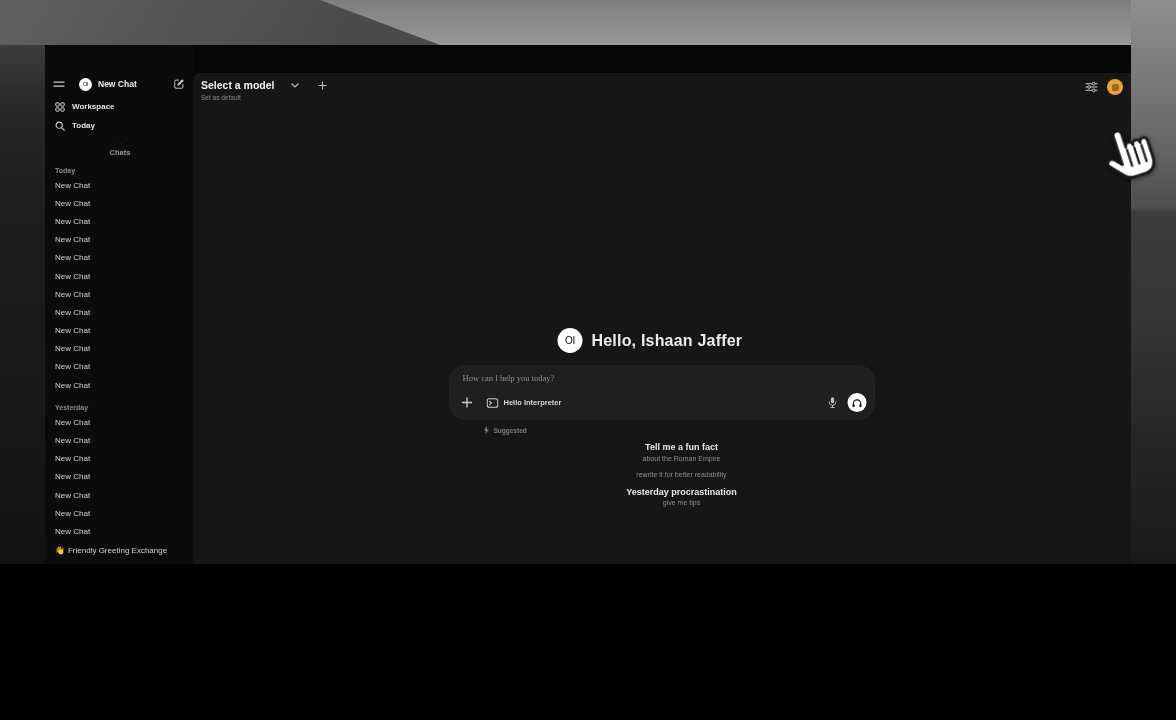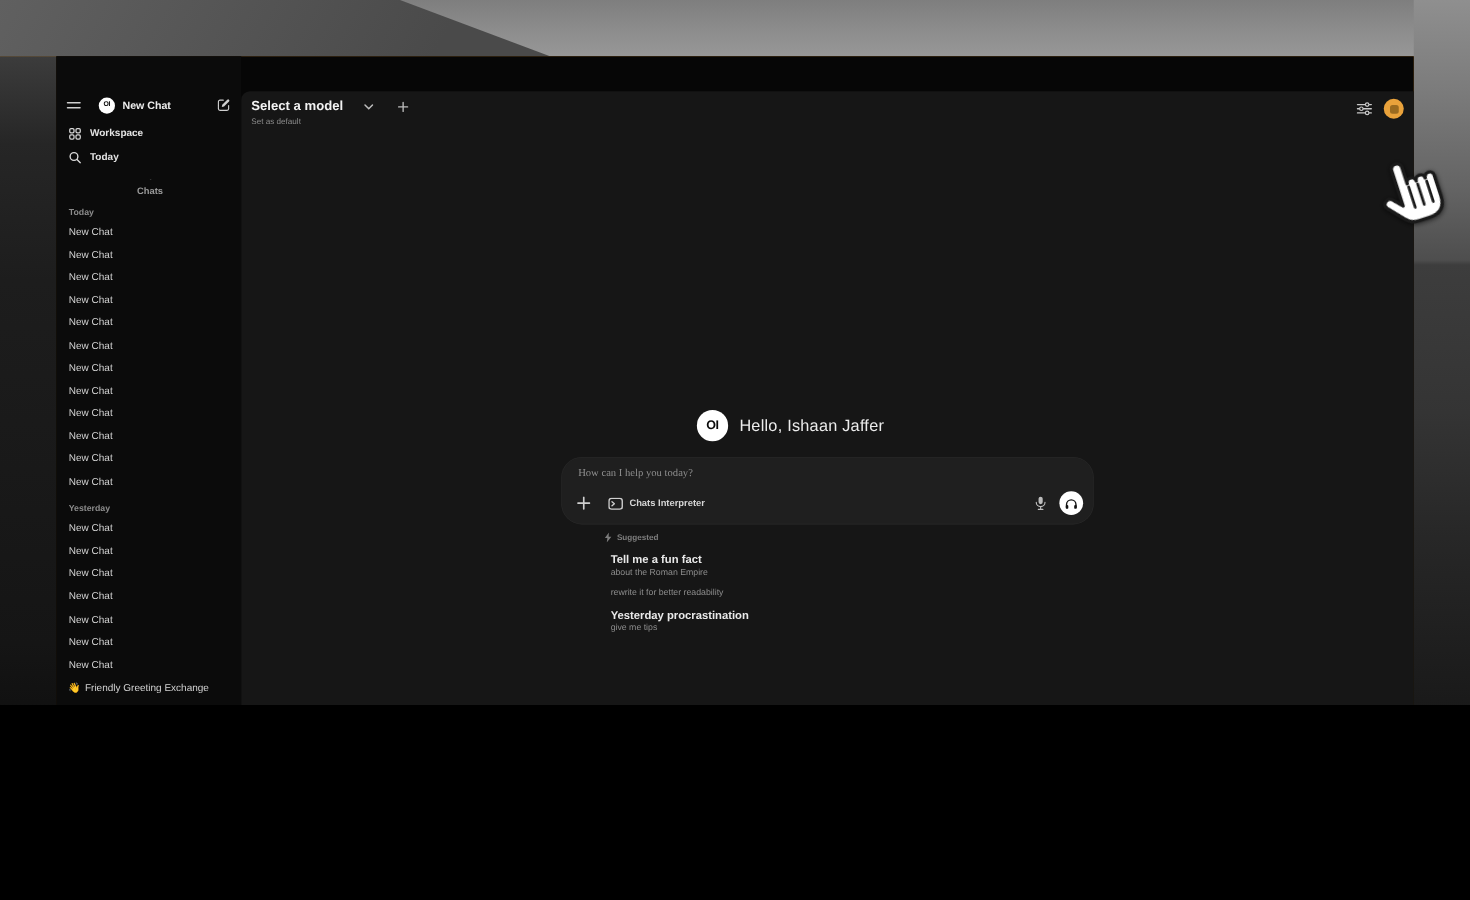--- a/index.html
+++ b/index.html
@@ -19,21 +19,21 @@
     background:linear-gradient(180deg,#8f8f8f 0px,#7c7c7c 70px,#646464 150px,#4e4e4e 208px,#3d3d3d 212px,#343434 330px,#272727 430px,#1a1a1a 560px,#101010 660px,#0a0a0a 100%); }
   .bg-bottom { position:absolute; left:0; top:673px; width:1176px; height:47px; background:#050505; }
 
   
   .window { position:absolute; left:45px; top:45px; width:1086px; height:628px; background:#060606; }
 
   
   .sidebar { position:absolute; left:0; top:0; width:148px; height:628px; background:#0b0b0b; padding:30px 8px 0 8px; }
   .sb-header { display:flex; align-items:center; height:18px; margin-bottom:4px; }
   .sb-title-group { display:flex; align-items:center; gap:6px; margin-left:14px; flex:1; }
-  .oi-logo { border-radius:50%; background:#ffffff; color:#0a0a0a; display:flex; align-items:center; justify-content:center; font-weight:700; letter-spacing:-0.3px; }
+  .oi-logo { border-radius:50%; background:#ffffff; color:#0a0a0a; display:flex; align-items:center; justify-content:center; font-weight:400; letter-spacing:-0.3px; }
   .oi-logo.sm { width:13px; height:13px; font-size:5.5px; }
   .oi-logo.lg { width:25px; height:25px; font-size:10px; }
   .sb-title { font-size:8.5px; font-weight:700; color:#ededed; }
   .icon-btn { display:flex; align-items:center; justify-content:center; cursor:pointer; }
   .sb-row { display:flex; align-items:center; gap:7px; height:19px; padding-left:2px; color:#e3e3e3; font-size:8px; font-weight:600; border-radius:5px; cursor:pointer; }
   .sb-section { display:flex; align-items:center; gap:4px; height:14px; margin-top:8px; padding-left:2px; color:#9a9a9a; font-size:7.5px; font-weight:600; cursor:pointer;flex-direction:column; }
   .sb-group-label { font-size:7px; color:#8b8b8b; font-weight:600; height:12px; display:flex; align-items:center; padding-left:2px; margin-top:7px; }
   .chat-item { font-size:8px; color:#d2d2d2; height:18.2px; display:flex; align-items:center; padding-left:2px; border-radius:5px; cursor:pointer; white-space:nowrap; overflow:hidden; }
   .named-chat { margin-top:1px; }
   .named-chat .emoji { color:#f5c242; margin-right:3px; font-size:8px; }
@@ -45,33 +45,33 @@
   .model-label { font-size:10.5px; font-weight:700; color:#f2f2f2; }
   .model-plus { margin-left:3px; }
   .set-default { margin-top:3px; font-size:6.5px; color:#8b8b8b; cursor:pointer; }
   .top-right { position:absolute; right:8px; top:6px; display:flex; align-items:center; gap:9px; }
   .avatar { width:16px; height:16px; border-radius:50%; background:#e9a23b; display:flex; align-items:center; justify-content:center; cursor:pointer; }
   .avatar .ph { width:7px; height:7px; border-radius:2px; background:rgba(60,40,0,.45); }
 
   
   .center-col { position:absolute; left:50%; transform:translateX(-50%); top:255px; width:425px; }
   .greeting { display:flex; align-items:center; gap:9px; margin-left:108px; margin-bottom:13px; }
-  .greeting-text { font-size:13px; font-weight:400; color:#ececec; letter-spacing:0.2px; }
+  .greeting-text { font-size:16px; font-weight:700; color:#ececec; letter-spacing:0.2px; }
 
   .composer { position:relative; width:425px; height:53px; background:#1f1f1f; border-radius:16px; box-shadow:0 0 0 0.5px #2a2a2a; }
   .composer-input { position:absolute; left:13px; top:7px; width:320px; background:transparent; border:none; outline:none; color:#d8d8d8; font-size:8.5px; font-family:Liberation Serif, serif; }
   .composer-input::placeholder { color:#8f8f8f; }
   .composer-row { position:absolute; left:12px; right:8px; bottom:7px; display:flex; align-items:center; }
   .ci-pill { display:flex; align-items:center; gap:5px; margin-left:14px; cursor:pointer; }
   .ci-label { font-size:7.5px; font-weight:600; color:#d5d5d5; }
   .spacer { flex:1; }
   .mic-btn { margin-right:10px; cursor:pointer; }
   .hp-btn { width:19px; height:19px; border-radius:50%; background:#ffffff; display:flex; align-items:center; justify-content:center; cursor:pointer; }
 
-  .suggested { margin-top:7px; padding-left:34px; }
+  .suggested { margin-top:7px; padding-left:34px;text-align:center; }
   .suggested-head { display:flex; align-items:center; gap:4px; color:#7d7d7d; font-size:6.5px; font-weight:600; margin-bottom:8px; }
   .sg-item { margin-left:5px; margin-bottom:9px; cursor:pointer; }
   .sg-title { font-size:9px; font-weight:600; color:#e9e9e9; }
   .sg-sub { font-size:7px; color:#8d8d8d; margin-top:2.5px; }
 
   
   .cursor { position:absolute; left:1100px; top:126px; width:58px; height:62px; transform:rotate(-18deg); pointer-events:none; z-index:50; filter:drop-shadow(0 1px 2px rgba(0,0,0,.6)); }
 
   svg { display:block; }
 </style>
@@ -207,21 +207,21 @@
             <span class="icon-btn">
               <svg width="11" height="11" viewBox="0 0 10 10">
                   <path d="M5 0.8v8.4M0.8 5h8.4" stroke="#cfcfcf" stroke-width="1.2" stroke-linecap="round"></path>
                 </svg>
             </span>
             <span class="ci-pill">
               <svg width="12" height="10" viewBox="0 0 12 10">
                 <rect x="0.7" y="0.7" width="10.6" height="8.6" rx="2" stroke="#cfcfcf" stroke-width="1.1" fill="none"></rect>
                 <path d="M3.1 3.4 5 5 3.1 6.6" stroke="#cfcfcf" stroke-width="1.1" fill="none" stroke-linecap="round" stroke-linejoin="round"></path>
               </svg>
-              <span class="ci-label">Chats Interpreter</span>
+              <span class="ci-label">Hello Interpreter</span>
             </span>
             <span class="spacer"></span>
             <span class="icon-btn mic-btn">
               <svg width="10" height="13" viewBox="0 0 12 14">
                 <rect x="4" y="0.8" width="4" height="7.2" rx="2" fill="#bdbdbd"></rect>
                 <path d="M1.8 6.2a4.2 4.2 0 0 0 8.4 0" stroke="#bdbdbd" stroke-width="1.1" fill="none" stroke-linecap="round"></path>
                 <path d="M6 10.6v2.2M3.8 13h4.4" stroke="#bdbdbd" stroke-width="1.1" stroke-linecap="round"></path>
               </svg>
             </span>
             <span class="hp-btn">

